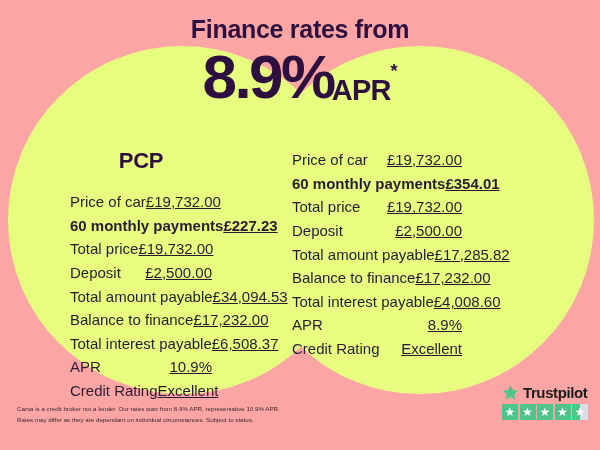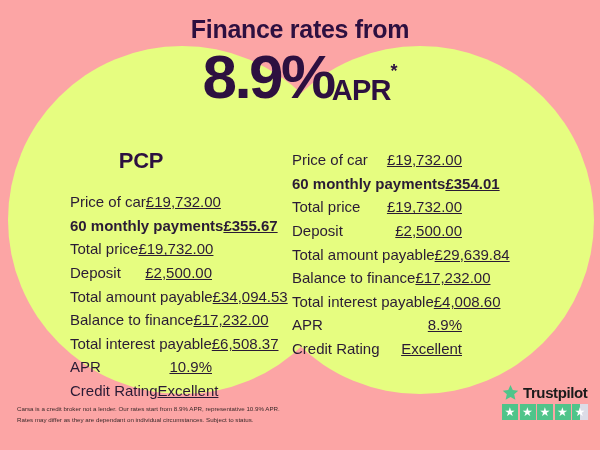--- a/index.html
+++ b/index.html
@@ -213,21 +213,21 @@
 
     <div class="table-col col-pcp">
       <div class="col-title">PCP</div>
 
       <div class="row">
         <span class="row-label">Price of car</span>
         <span class="row-value">£19,732.00</span>
       </div>
       <div class="row bold">
         <span class="row-label">60 monthly payments</span>
-        <span class="row-value">£355.67</span>
+        <span class="row-value">£227.23</span>
       </div>
       <div class="row">
         <span class="row-label">Total price</span>
         <span class="row-value">£19,732.00</span>
       </div>
       <div class="row">
         <span class="row-label">Deposit</span>
         <span class="row-value">£2,500.00</span>
       </div>
       <div class="row">
@@ -265,21 +265,21 @@
       <div class="row">
         <span class="row-label">Total price</span>
         <span class="row-value">£19,732.00</span>
       </div>
       <div class="row">
         <span class="row-label">Deposit</span>
         <span class="row-value">£2,500.00</span>
       </div>
       <div class="row">
         <span class="row-label">Total amount payable</span>
-        <span class="row-value">£29,639.84</span>
+        <span class="row-value">£17,285.82</span>
       </div>
       <div class="row">
         <span class="row-label">Balance to finance</span>
         <span class="row-value">£17,232.00</span>
       </div>
       <div class="row">
         <span class="row-label">Total interest payable</span>
         <span class="row-value">£4,008.60</span>
       </div>
       <div class="row">

